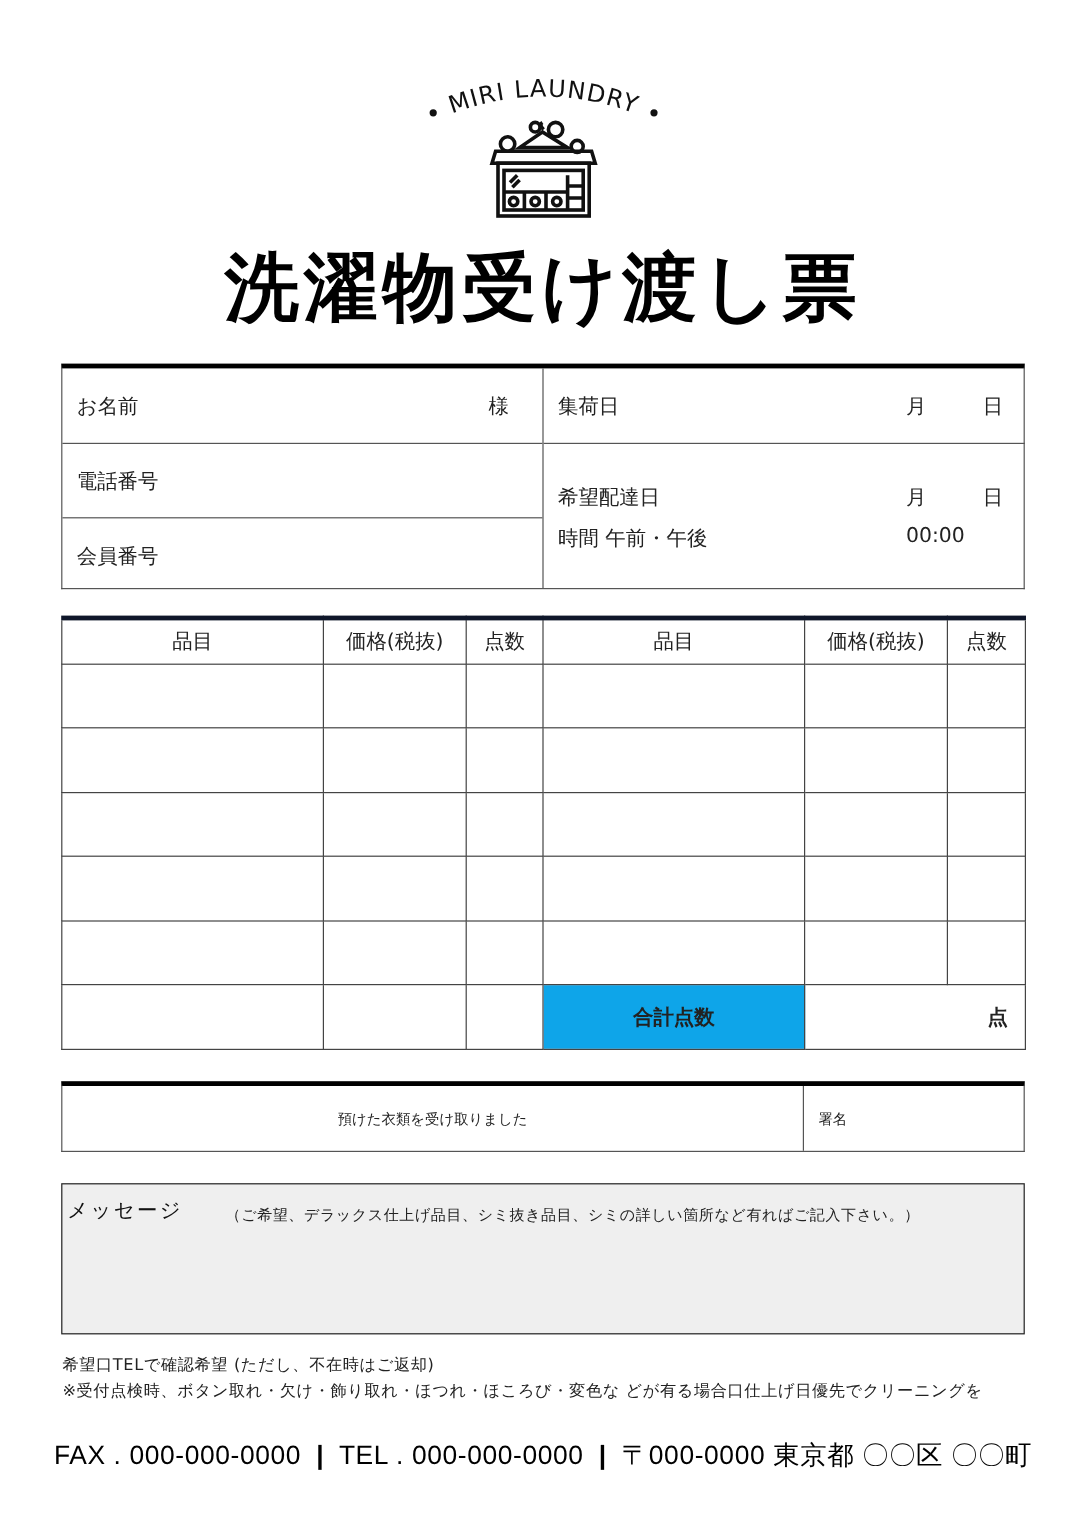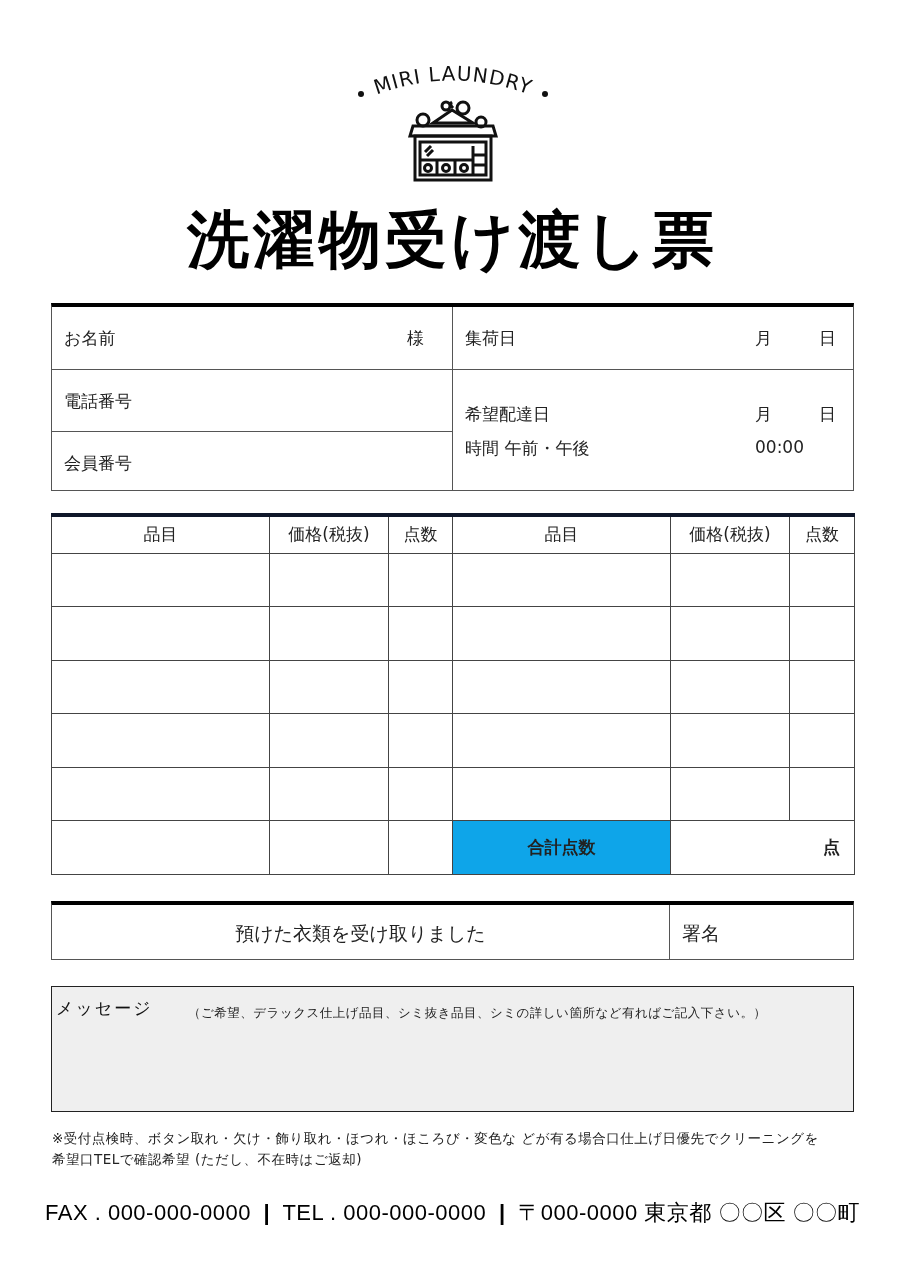--- a/index.html
+++ b/index.html
@@ -37,21 +37,21 @@
   }
   table.items th { height: 38px; }
   table.items td { height: 53.5px; }
   table.items td.total-label { background: #0ea5e9; font-size: 17px; font-weight: bold; }
   table.items td.total-value { text-align: right; padding-right: 14px; font-weight: bold; }
 
   
   .receipt {
     position: absolute; left: 51px; top: 901px; width: 803px; height: 59px;
     border-top: 4px solid #000; border-left: 1px solid #555; border-right: 1px solid #555; border-bottom: 1px solid #555;
-    font-size: 19px; color: #222; padding-left: 32px;
+    font-size: 12px; color: #222; padding-left: 32px;
   }
   .receipt .msg { position: absolute; left: 0; top: 0; width: 618px; height: 100%; border-right: 1px solid #555; text-align: center; line-height: 56px; }
   .receipt .sig { position: absolute; left: 630px; top: 0; line-height: 56px; }
 
   
   .message-box {
     position: absolute; left: 51px; top: 986px; width: 803px; height: 126px;
     background: #efefef; border: 1.5px solid #222;
   }
   .message-box .mtitle { position: absolute; left: 4px; top: 10px; font-size: 17px; color: #111; letter-spacing: 2px; }
@@ -207,22 +207,22 @@
   <div class="sig">署名</div>
   <div style="position:absolute;left:619px;top:0;width:183px;height:100%;"></div>
 </div>
 
 <div class="message-box">
   <span class="mtitle">メッセージ</span>
   <span class="mhint">（ご希望、デラックス仕上げ品目、シミ抜き品目、シミの詳しい箇所など有ればご記入下さい。）</span>
 </div>
 
 <div class="notes">
+  <div>希望口TELで確認希望 (ただし、不在時はご返却)</div>
   <div>※受付点検時、ボタン取れ・欠け・飾り取れ・ほつれ・ほころび・変色な どが有る場合口仕上げ日優先でクリーニングを</div>
-  <div>希望口TELで確認希望 (ただし、不在時はご返却)</div>
 </div>
 
 <div class="footer">
   <span>FAX . 000-000-0000</span>
   <span class="sep">|</span>
   <span>TEL . 000-000-0000</span>
   <span class="sep">|</span>
   <span>〒000-0000 東京都 〇〇区 〇〇町</span>
 </div>
 

